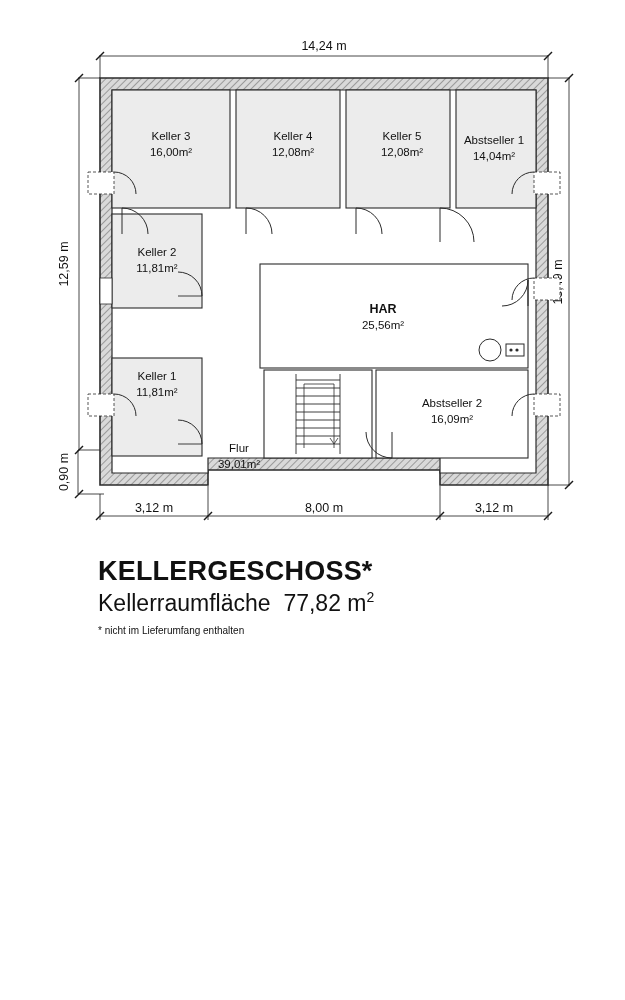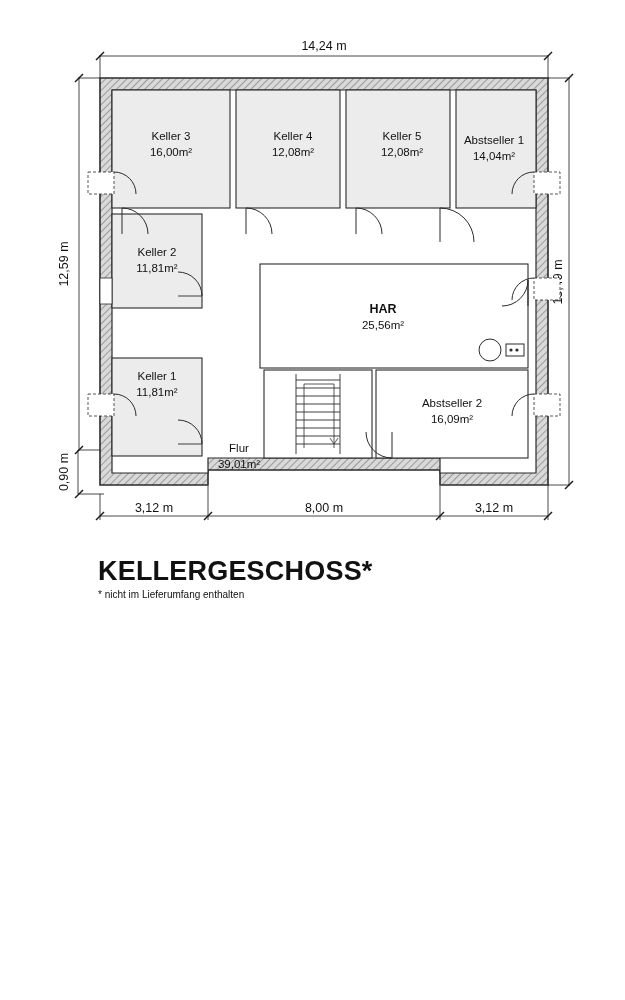--- a/index.html
+++ b/index.html
@@ -234,14 +234,18 @@
     <text class="room-name" x="452" y="407" text-anchor="middle">Abstseller 2</text>
     <text class="room-area" x="452" y="423" text-anchor="middle">16,09m²</text>
 
     <text class="room-name" x="239" y="452" text-anchor="middle">Flur</text>
     <text class="room-area" x="239" y="468" text-anchor="middle">39,01m²</text>
   </g>
 </svg>
 
 <div class="caption-block">
   <div class="caption-title">KELLERGESCHOSS*</div>
+  <div class="caption-sub">
+    <span>Kellerraumfläche</span>
+    &nbsp;<span>77,82 m</span><span class="sup">2</span>
+  </div>
   <div class="caption-note">* nicht im Lieferumfang enthalten</div>
 </div>
 
 </body></html>

